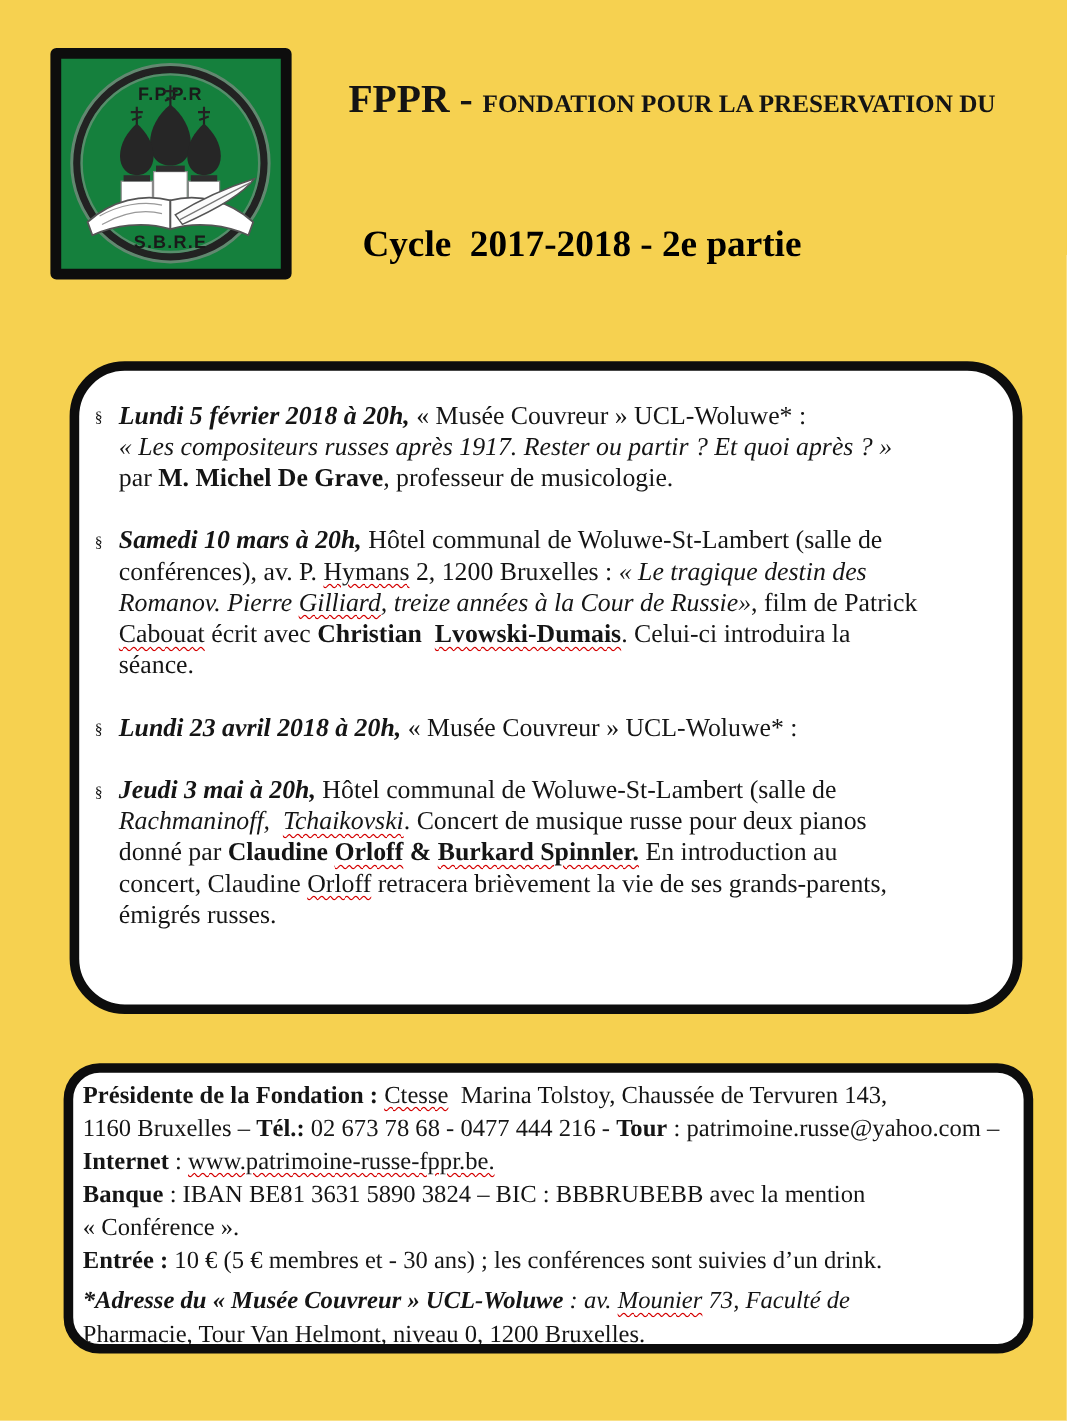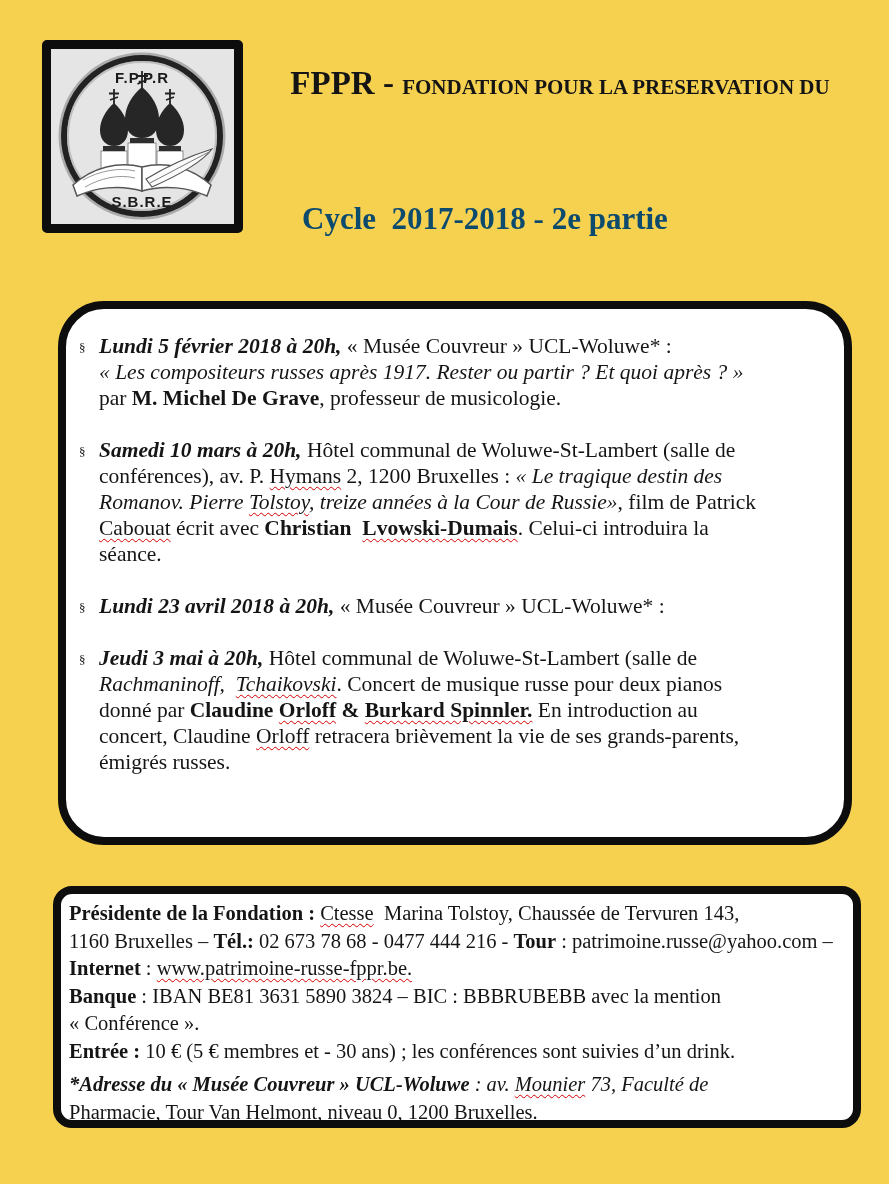--- a/index.html
+++ b/index.html
@@ -1,31 +1,31 @@
 <!DOCTYPE html>
 <html><head>
 <meta charset="utf-8">
 <style>
   html,body{margin:0;padding:0;}
   .page{position:relative;width:889px;height:1184px;background:#F6D150;overflow:hidden;
         font-family:"Liberation Serif",serif;color:#151515;}
 
   
-  .logo-box{position:absolute;left:42px;top:40px;width:201px;height:193px;background:#e5e5e5;
+  .logo-box{position:absolute;left:42px;top:40px;width:201px;height:193px;background:#15803d;
             border:9px solid #0d0d0d;border-radius:5px;box-sizing:border-box;}
   .logo-box svg{display:block;width:100%;height:100%;}
 
   
   .org{position:absolute;left:272px;top:64px;width:576px;text-align:center;font-weight:bold;
        color:#141414;line-height:1.18;white-space:nowrap;}
   .org-abbr{font-size:33px;}
   .org-rest{font-size:21px;}
   .org-l2{font-size:21px;display:block;}
-  .cycle{position:absolute;left:302px;top:185px;font-size:31px;font-weight:bold;color:#0c4a6e;
-         white-space:nowrap;margin-top:16px;}
+  .cycle{position:absolute;left:302px;top:185px;font-size:31px;font-weight:bold;color:#000000;
+         white-space:nowrap;}
 
   
   .main-box{position:absolute;left:58px;top:301px;width:794px;height:544px;background:#fff;
             border:8px solid #0d0d0d;border-radius:46px;box-sizing:border-box;
             padding:24px 20px 0 6px;overflow:hidden;}
   .event{position:relative;padding-left:27px;margin-bottom:26px;font-size:21.5px;line-height:26px;}
   .bullet{position:absolute;left:7px;top:2px;font-size:13px;}
   .line{white-space:nowrap;height:26px;}
   .b{font-weight:bold;}
   .i{font-style:italic;}
@@ -33,21 +33,21 @@
   .sp{text-decoration-line:underline;text-decoration-style:wavy;
       text-decoration-color:#D40000;text-decoration-thickness:1px;text-underline-offset:3px;}
 
   
   .stamp{position:absolute;left:238px;top:662px;z-index:5;font-family:"Liberation Sans",sans-serif;
          font-weight:bold;font-size:86px;line-height:1.1;letter-spacing:1px;color:#EE1414;
          white-space:nowrap;}
 
   
   .footer-box{position:absolute;left:53px;top:886px;width:808px;height:242px;background:#fff;
-              border:8px solid #0d0d0d;border-radius:19px;box-sizing:border-box;
+              border:8px solid #0d0d0d;border-radius:30px;box-sizing:border-box;
               padding:6px 18px 0 8px;overflow:hidden;font-size:20.5px;line-height:27.5px;}
   .fline{white-space:nowrap;height:27.5px;}
   .gap-top{margin-top:6px;font-style:italic;}
 </style>
 </head>
 <body>
 
 <div class="page">
 
   <div class="logo-box">
@@ -98,21 +98,21 @@
       <span class="bullet">§</span>
       <div class="line"><span class="bi">Lundi 5 février 2018 à 20h,</span><span> « Musée Couvreur » UCL-Woluwe* :</span></div>
       <div class="line"><span class="i">« Les compositeurs russes après 1917. Rester ou partir ? Et quoi après ? »</span></div>
       <div class="line"><span>par </span><span class="b">M. Michel De Grave</span><span>, professeur de musicologie.</span></div>
     </div>
 
     <div class="event">
       <span class="bullet">§</span>
       <div class="line"><span class="bi">Samedi 10 mars à 20h,</span><span> Hôtel communal de Woluwe-St-Lambert (salle de</span></div>
       <div class="line"><span>conférences), av. P. </span><span class="sp">Hymans</span><span> 2, 1200 Bruxelles : </span><span class="i">« Le tragique destin des</span></div>
-      <div class="line"><span class="i">Romanov. Pierre </span><span class="i sp">Tolstoy</span><span class="i">, treize années à la Cour de Russie»</span><span>, film de Patrick</span></div>
+      <div class="line"><span class="i">Romanov. Pierre </span><span class="i sp">Gilliard</span><span class="i">, treize années à la Cour de Russie»</span><span>, film de Patrick</span></div>
       <div class="line"><span class="sp">Cabouat</span><span> écrit avec </span><span class="b">Christian&nbsp; </span><span class="b sp">Lvowski-Dumais</span><span>. Celui-ci introduira la</span></div>
       <div class="line"><span>séance.</span></div>
     </div>
 
     <div class="event">
       <span class="bullet">§</span>
       <div class="line"><span class="bi">Lundi 23 avril 2018 à 20h,</span><span> « Musée Couvreur » UCL-Woluwe* :</span></div>
     </div>
 
     <div class="event">

